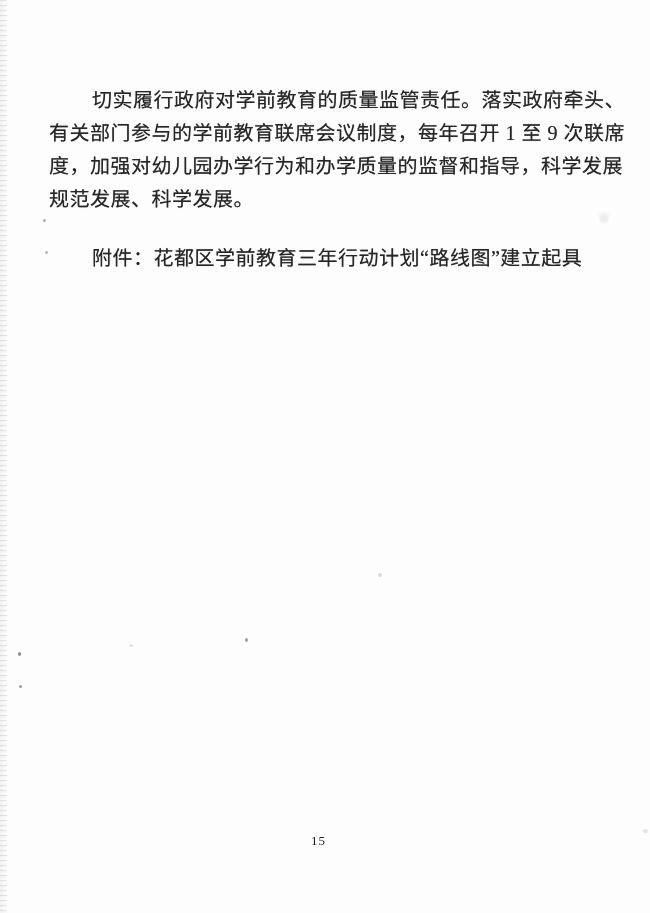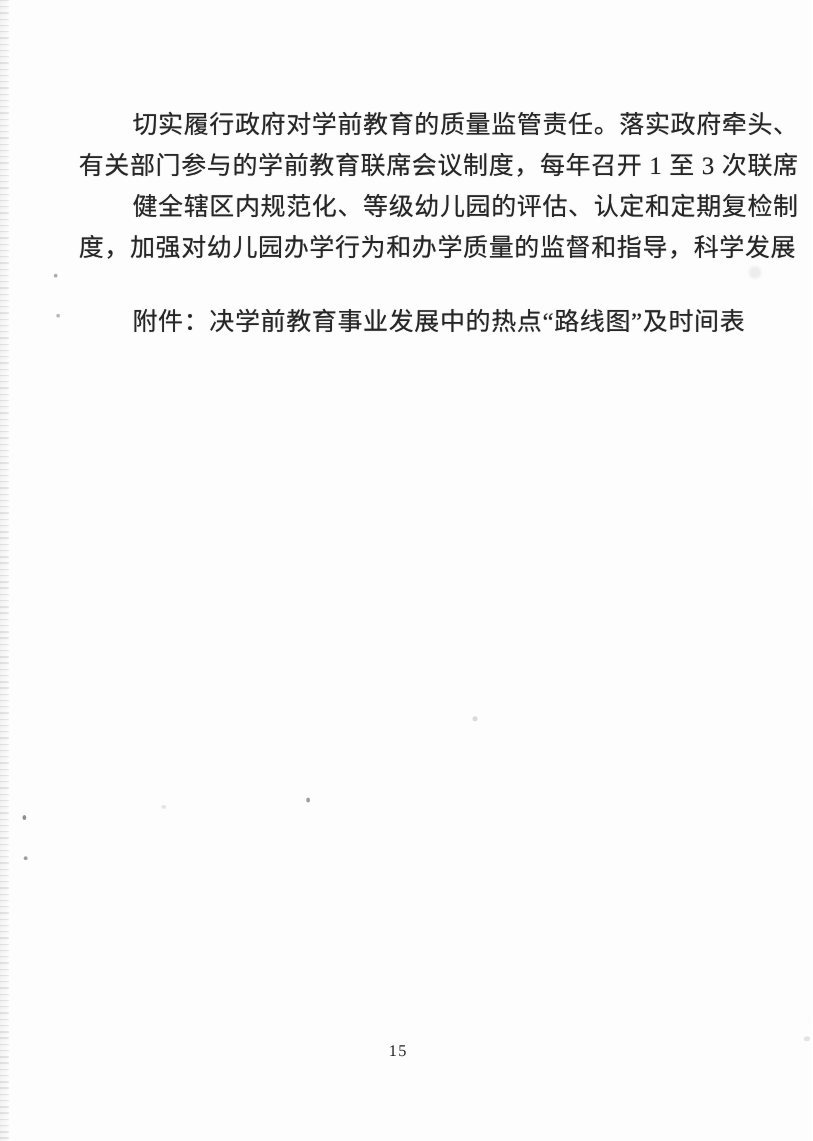--- a/index.html
+++ b/index.html
@@ -21,21 +21,21 @@
     background:
       repeating-linear-gradient(to bottom,
         rgba(110,110,110,0.16) 0px, rgba(110,110,110,0.16) 1px,
         rgba(180,180,180,0.07) 1px, rgba(0,0,0,0) 3px,
         rgba(0,0,0,0) 5px),
       linear-gradient(to right, rgba(150,150,150,0.10), rgba(0,0,0,0));
   }
 
   .body-text {
     position: absolute;
-    left: 63px;
+    left: 49px;
     top: 84px;
     width: 524px;
     font-size: 20px;
     line-height: 33px;
     color: #262626;
     letter-spacing: 0.5px;
     text-shadow: 0 0 0.7px rgba(40,40,40,0.6);
   }
 
   .line {
@@ -81,26 +81,26 @@
 </head>
 <body>
 
 <div class="page">
 
   <div class="edge-noise"></div>
 
   <div class="body-text">
 
     <p class="line indent">切实履行政府对学前教育的质量监管责任。落实政府牵头、</p>
-    <p class="line">有关部门参与的学前教育联席会议制度，每年召开 1 至 3 次联席</p>
+    <p class="line">有关部门参与的学前教育联席会议制度，每年召开 1 至 9 次联席</p>
 
-    <p class="line indent">健全辖区内规范化、等级幼儿园的评估、认定和定期复检制</p>
     <p class="line">度，加强对幼儿园办学行为和办学质量的监督和指导，科学发展</p>
+    <p class="line short">规范发展、科学发展。</p>
 
-    <p class="attachment">附件：决学前教育事业发展中的热点“路线图”及时间表</p>
+    <p class="attachment">附件：花都区学前教育三年行动计划“路线图”建立起具</p>
 
   </div>
 
   <div class="page-number">15</div>
 
   <div class="speck s1"></div>
   <div class="speck s2"></div>
   <div class="speck s3"></div>
   <div class="speck s4"></div>
   <div class="speck s5"></div>

